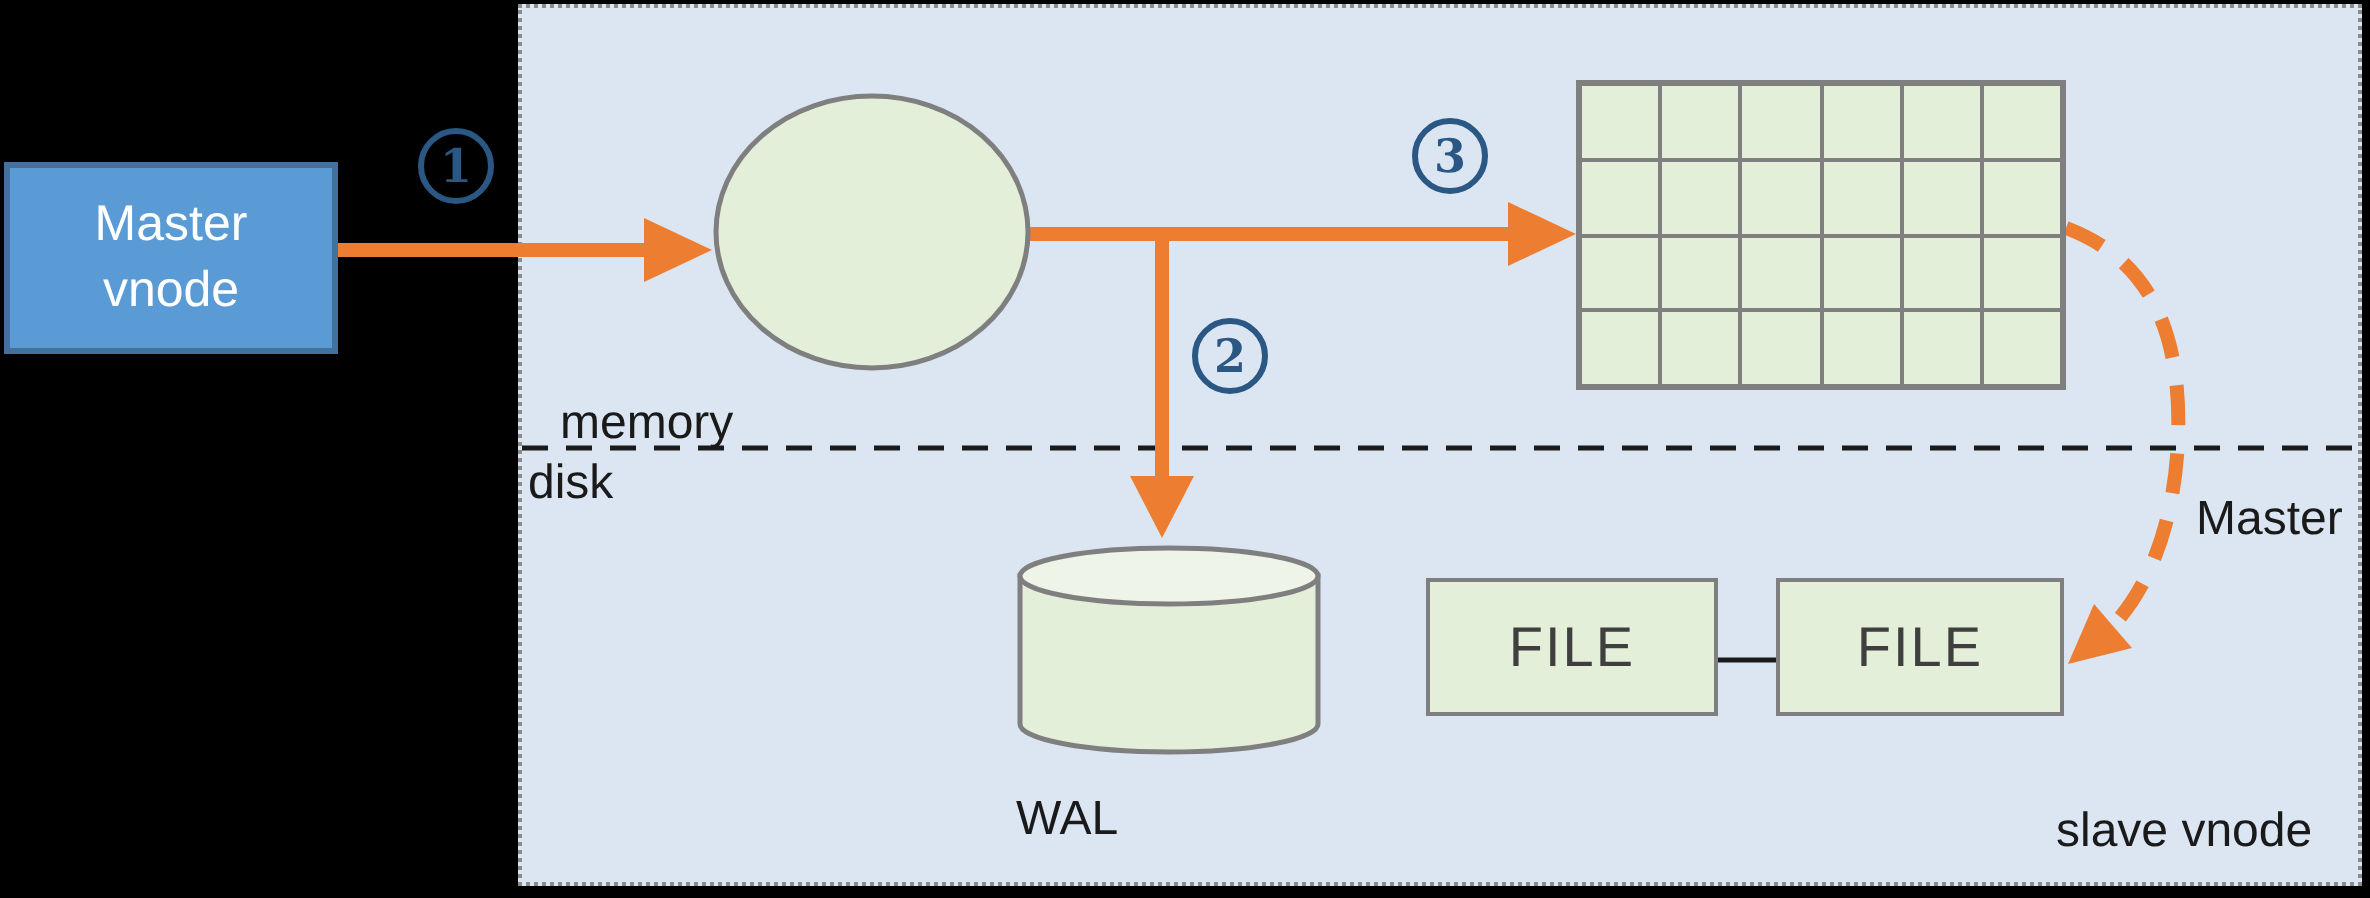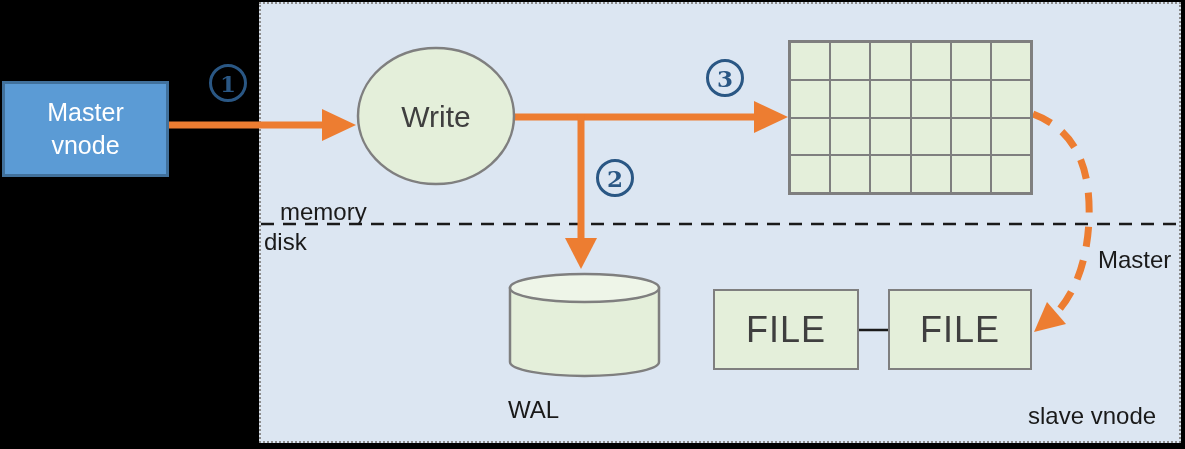--- a/index.html
+++ b/index.html
@@ -63,25 +63,25 @@
   .memtable{
     position:absolute;left:788px;top:40px;width:245px;height:155px;
     display:grid;grid-template-rows:repeat(4,1fr);
     border:2px solid var(--node-stroke);
     background:var(--node-green);
   }
   .grid-cell{border:1px solid var(--node-stroke);background:var(--node-green);}
 
   
   .file-box{
-    position:absolute;width:144px;height:81px;
+    position:absolute;width:144px;height:69px;
     background:var(--node-green);
     border:2px solid var(--node-stroke);
     display:flex;align-items:center;justify-content:center;
-    font-size:36px;letter-spacing:1px;color:var(--node-text);
+    font-size:28px;letter-spacing:1px;color:var(--node-text);
   }
   .file-1{left:713px;top:289px;width:146px;}
   .file-2{left:888px;top:289px;}
 
   
   .txt{position:absolute;color:var(--label-dark);font-size:24px;white-space:nowrap;}
   .memory-label{left:280px;top:198px;}
   .disk-label{left:264px;top:228px;}
   .wal-label{left:508px;top:396px;width:152px;}
   .flush-label{left:1098px;top:246px;}
@@ -132,21 +132,20 @@
     <div>
       <div>Master</div>
       <div>vnode</div>
     </div>
   </div>
 
   <div class="badge badge-1">1</div>
   <div class="badge badge-2">2</div>
   <div class="badge badge-3">3</div>
 
-  <div class="write-label">Write</div>
 
   <div class="memtable" style="grid-template-columns: repeat(6, 1fr); grid-template-rows: repeat(4, 1fr);">
       <div class="grid-cell"></div>
       <div class="grid-cell"></div>
       <div class="grid-cell"></div>
       <div class="grid-cell"></div>
       <div class="grid-cell"></div>
       <div class="grid-cell"></div>
       <div class="grid-cell"></div>
       <div class="grid-cell"></div>

